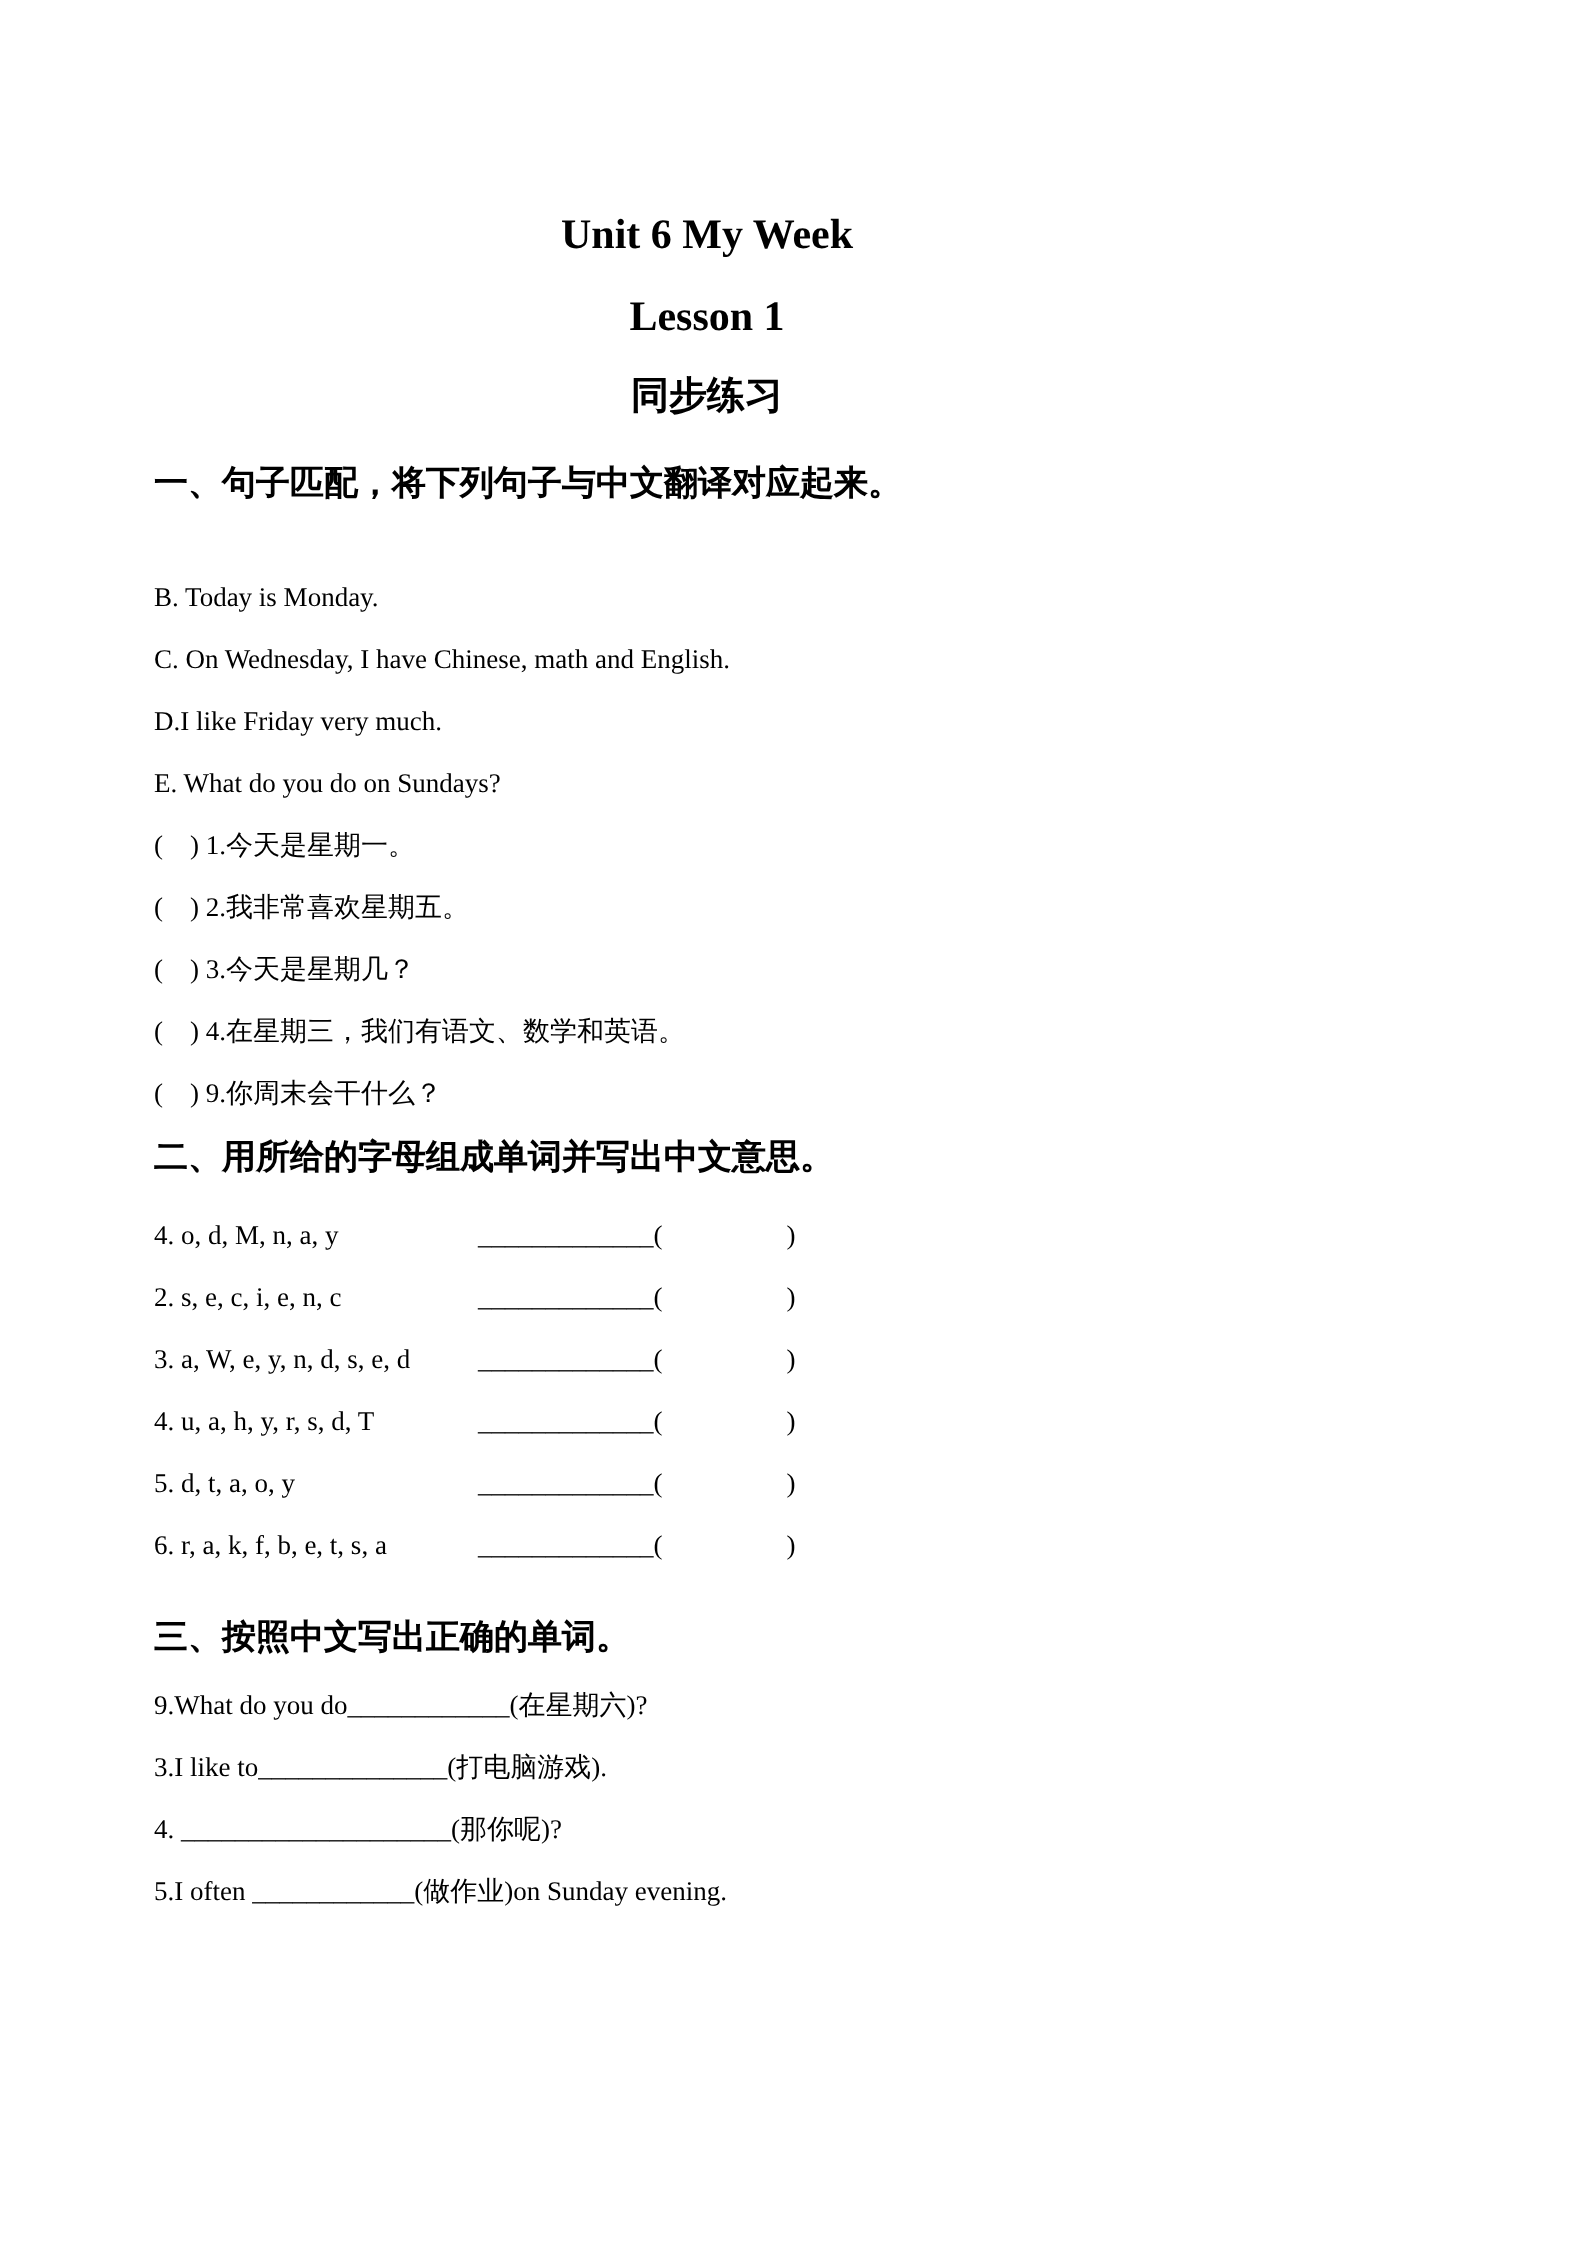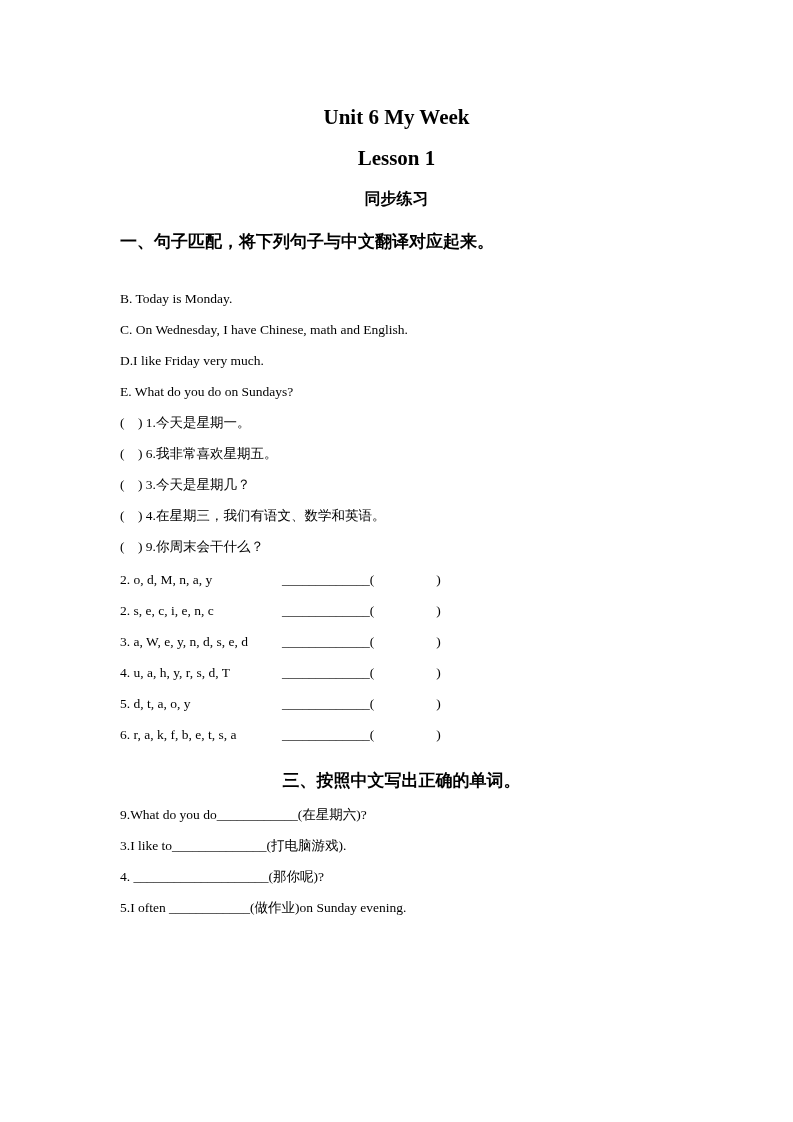--- a/index.html
+++ b/index.html
@@ -7,48 +7,48 @@
   body {
     width: 793px;
     height: 1122px;
     overflow: hidden;
     font-family: "Liberation Serif", serif;
     color: #000000;
   }
   .page {
     width: 793px;
     height: 1122px;
-    padding: 104px 110px 0 120px;
+    padding: 104px 110px 0 77px;
     background: #ffffff;
   }
   .title {
     text-align: center;
     font-weight: bold;
     font-size: 21px;
     line-height: 26px;
     margin-bottom: 15px;
     width: 553px;
   }
   .subtitle {
     text-align: center;
     font-weight: bold;
-    font-size: 16px;
+    font-size: 19px;
     line-height: 26px;
     margin-bottom: 17px;
     width: 553px;
   }
   .section-heading {
     font-weight: bold;
     font-size: 17px;
     line-height: 26px;
     white-space: pre;
   }
   .section-heading.h1 { margin-top: 0; margin-bottom: 28px; }
   .section-heading.h2 { margin-top: 4px; margin-bottom: 10px; }
-  .section-heading.h3 { margin-top: 18px; margin-bottom: 5px; text-align: center; }
+  .section-heading.h3 { margin-top: 18px; margin-bottom: 5px; }
   .line {
     font-size: 13.5px;
     line-height: 31px;
     height: 31px;
     white-space: pre;
   }
   .s2-row {
     display: flex;
     align-items: baseline;
     font-size: 13.5px;
@@ -73,30 +73,31 @@
   <div class="sec">
     <div class="section-heading h1">一、句子匹配，将下列句子与中文翻译对应起来。</div>
     <div>
         <div class="line">B. Today is Monday.</div>
         <div class="line">C. On Wednesday, I have Chinese, math and English.</div>
         <div class="line">D.I like Friday very much.</div>
         <div class="line">E. What do you do on Sundays?</div>
       </div>
     <div>
         <div class="line">(    ) 1.今天是星期一。</div>
-        <div class="line">(    ) 6.我非常喜欢星期五。</div>
+        <div class="line">(    ) 2.我非常喜欢星期五。</div>
         <div class="line">(    ) 3.今天是星期几？</div>
         <div class="line">(    ) 4.在星期三，我们有语文、数学和英语。</div>
         <div class="line">(    ) 9.你周末会干什么？</div>
       </div>
   </div>
 
   <div class="sec">
+    <div class="section-heading h2">二、用所给的字母组成单词并写出中文意思。</div>
     <div>
-        <div class="s2-row"><span class="s2-letters">2. o, d, M, n, a, y</span><span class="s2-blank">_____________</span><span class="s2-open">(</span><span class="s2-gap"></span><span class="s2-close">)</span></div>
+        <div class="s2-row"><span class="s2-letters">4. o, d, M, n, a, y</span><span class="s2-blank">_____________</span><span class="s2-open">(</span><span class="s2-gap"></span><span class="s2-close">)</span></div>
         <div class="s2-row"><span class="s2-letters">2. s, e, c, i, e, n, c</span><span class="s2-blank">_____________</span><span class="s2-open">(</span><span class="s2-gap"></span><span class="s2-close">)</span></div>
         <div class="s2-row"><span class="s2-letters">3. a, W, e, y, n, d, s, e, d</span><span class="s2-blank">_____________</span><span class="s2-open">(</span><span class="s2-gap"></span><span class="s2-close">)</span></div>
         <div class="s2-row"><span class="s2-letters">4. u, a, h, y, r, s, d, T</span><span class="s2-blank">_____________</span><span class="s2-open">(</span><span class="s2-gap"></span><span class="s2-close">)</span></div>
         <div class="s2-row"><span class="s2-letters">5. d, t, a, o, y</span><span class="s2-blank">_____________</span><span class="s2-open">(</span><span class="s2-gap"></span><span class="s2-close">)</span></div>
         <div class="s2-row"><span class="s2-letters">6. r, a, k, f, b, e, t, s, a</span><span class="s2-blank">_____________</span><span class="s2-open">(</span><span class="s2-gap"></span><span class="s2-close">)</span></div>
       </div>
   </div>
 
   <div class="sec">
     <div class="section-heading h3">三、按照中文写出正确的单词。</div>

